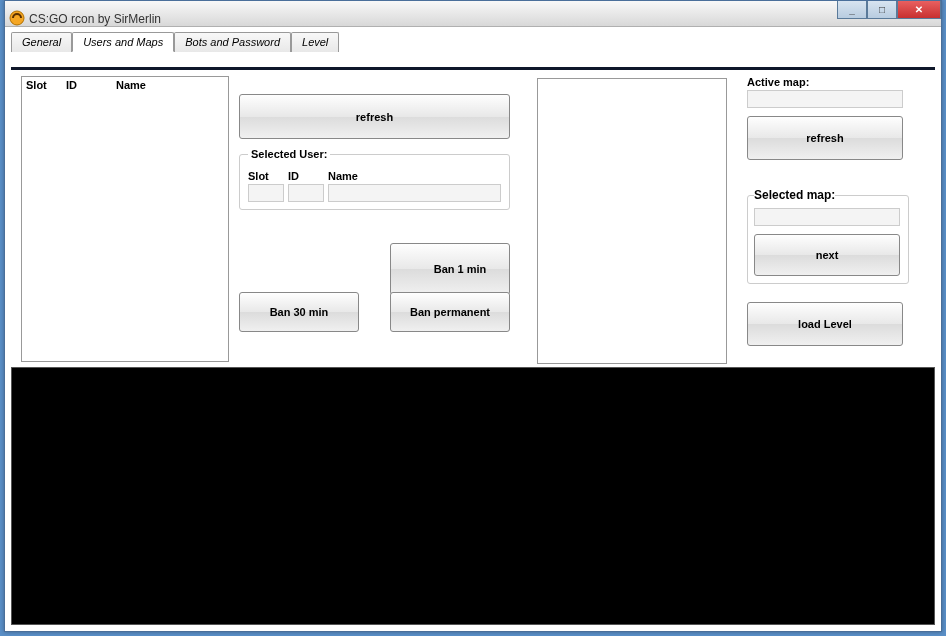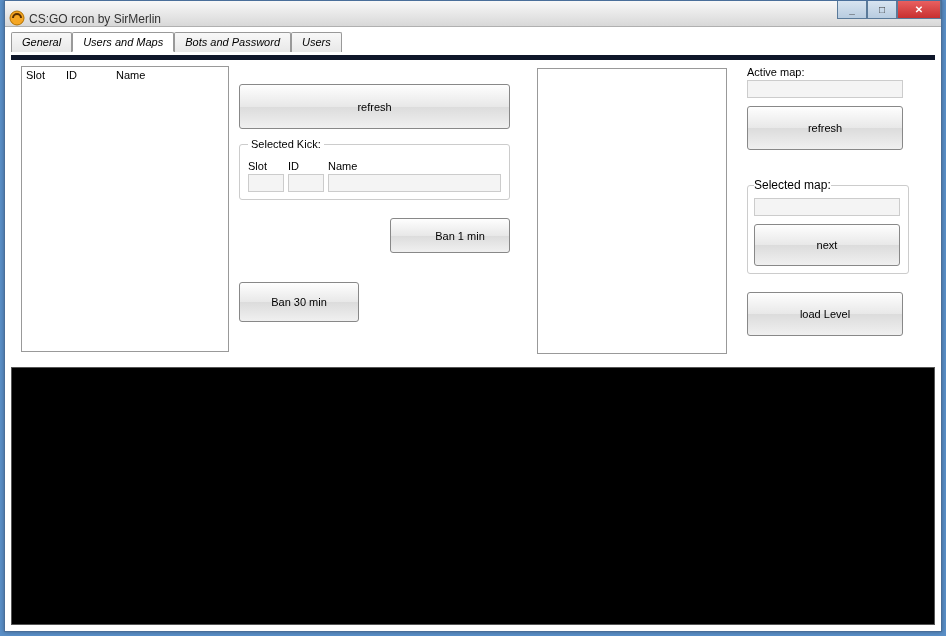--- a/index.html
+++ b/index.html
@@ -87,26 +87,27 @@
       position: relative;
       top: 1px;
     }
     .tab.active {
       background: #fff;
       border-bottom: 1px solid #fff;
       z-index: 2;
       text-align: right;
     }
     .tab-content {
-      border-top: 5px solid #0f172a;
-      margin: 4px 6px;
+      border-top: 3px solid #0f172a;
+      margin: 16px 6px;
       padding: 10px;
       background: #fff;
       height: 316px;
       position: relative;
+      font-weight: bold;
     }
     .user-list {
       position: absolute;
       left: 10px;
       top: 6px;
       width: 208px;
       height: 286px;
       border: 1px solid #999;
       background: #fff;
     }
@@ -146,21 +147,21 @@
     .su-name-l { flex: 1; }
     .ro-field {
       height: 18px;
       border: 1px solid #ccc;
       background: #f4f4f4;
     }
     .ro-slot { width: 36px; }
     .ro-id { width: 36px; }
     .ro-name { flex: 1; }
     .btn-kick { left: 228px; top: 158px; width: 120px; height: 40px; }
-    .btn-ban1 { left: 379px; top: 158px; width: 120px; height: 35px; padding-left: 20px; }
+    .btn-ban1 { left: 379px; top: 173px; width: 120px; height: 52px; padding-left: 20px; }
     .btn-ban30 { left: 228px; top: 222px; width: 120px; height: 40px; }
     .btn-banperm { left: 379px; top: 222px; width: 120px; height: 40px; }
     .map-list {
       position: absolute;
       left: 526px;
       top: 8px;
       width: 190px;
       height: 286px;
       border: 1px solid #999;
       background: #fff;
@@ -225,51 +226,52 @@
       <div class="win-btn win-close">
           <span>✕</span>
         </div>
     </div>
   </div>
 
   <div class="tabs">
     <div class="tab">General</div>
     <div class="tab active">Users and Maps</div>
     <div class="tab">Bots and Password</div>
-    <div class="tab">Users</div>
+    <div class="tab">Level</div>
   </div>
 
   <div class="tab-content">
 
     <div class="user-list">
       <div class="list-header">
         <span class="col-slot">Slot</span>
         <span class="col-id">ID</span>
         <span class="col-name">Name</span>
       </div>
     </div>
 
     <div class="wide-btn btn-refresh-users">refresh</div>
 
     <fieldset class="fieldset selected-user-box">
-      <legend>Selected Kick:</legend>
+      <legend>Selected User:</legend>
       <div class="su-row">
         <span class="su-label su-slot-l">Slot</span>
         <span class="su-label su-id-l">ID</span>
         <span class="su-label su-name-l">Name</span>
       </div>
       <div class="su-row">
         <div class="ro-field ro-slot"></div>
         <div class="ro-field ro-id"></div>
         <div class="ro-field ro-name"></div>
       </div>
     </fieldset>
 
     <div class="wide-btn btn-ban1">Ban 1 min</div>
     <div class="wide-btn btn-ban30">Ban 30 min</div>
+    <div class="wide-btn btn-banperm">Ban permanent</div>
 
     <div class="map-list"></div>
 
     <div class="right-col">
       <div class="label">Active map:</div>
       <div class="ro-wide"></div>
       <div class="relbtn btn-refresh-maps">refresh</div>
 
       <fieldset class="selected-map-box">
         <legend>Selected map:</legend>

